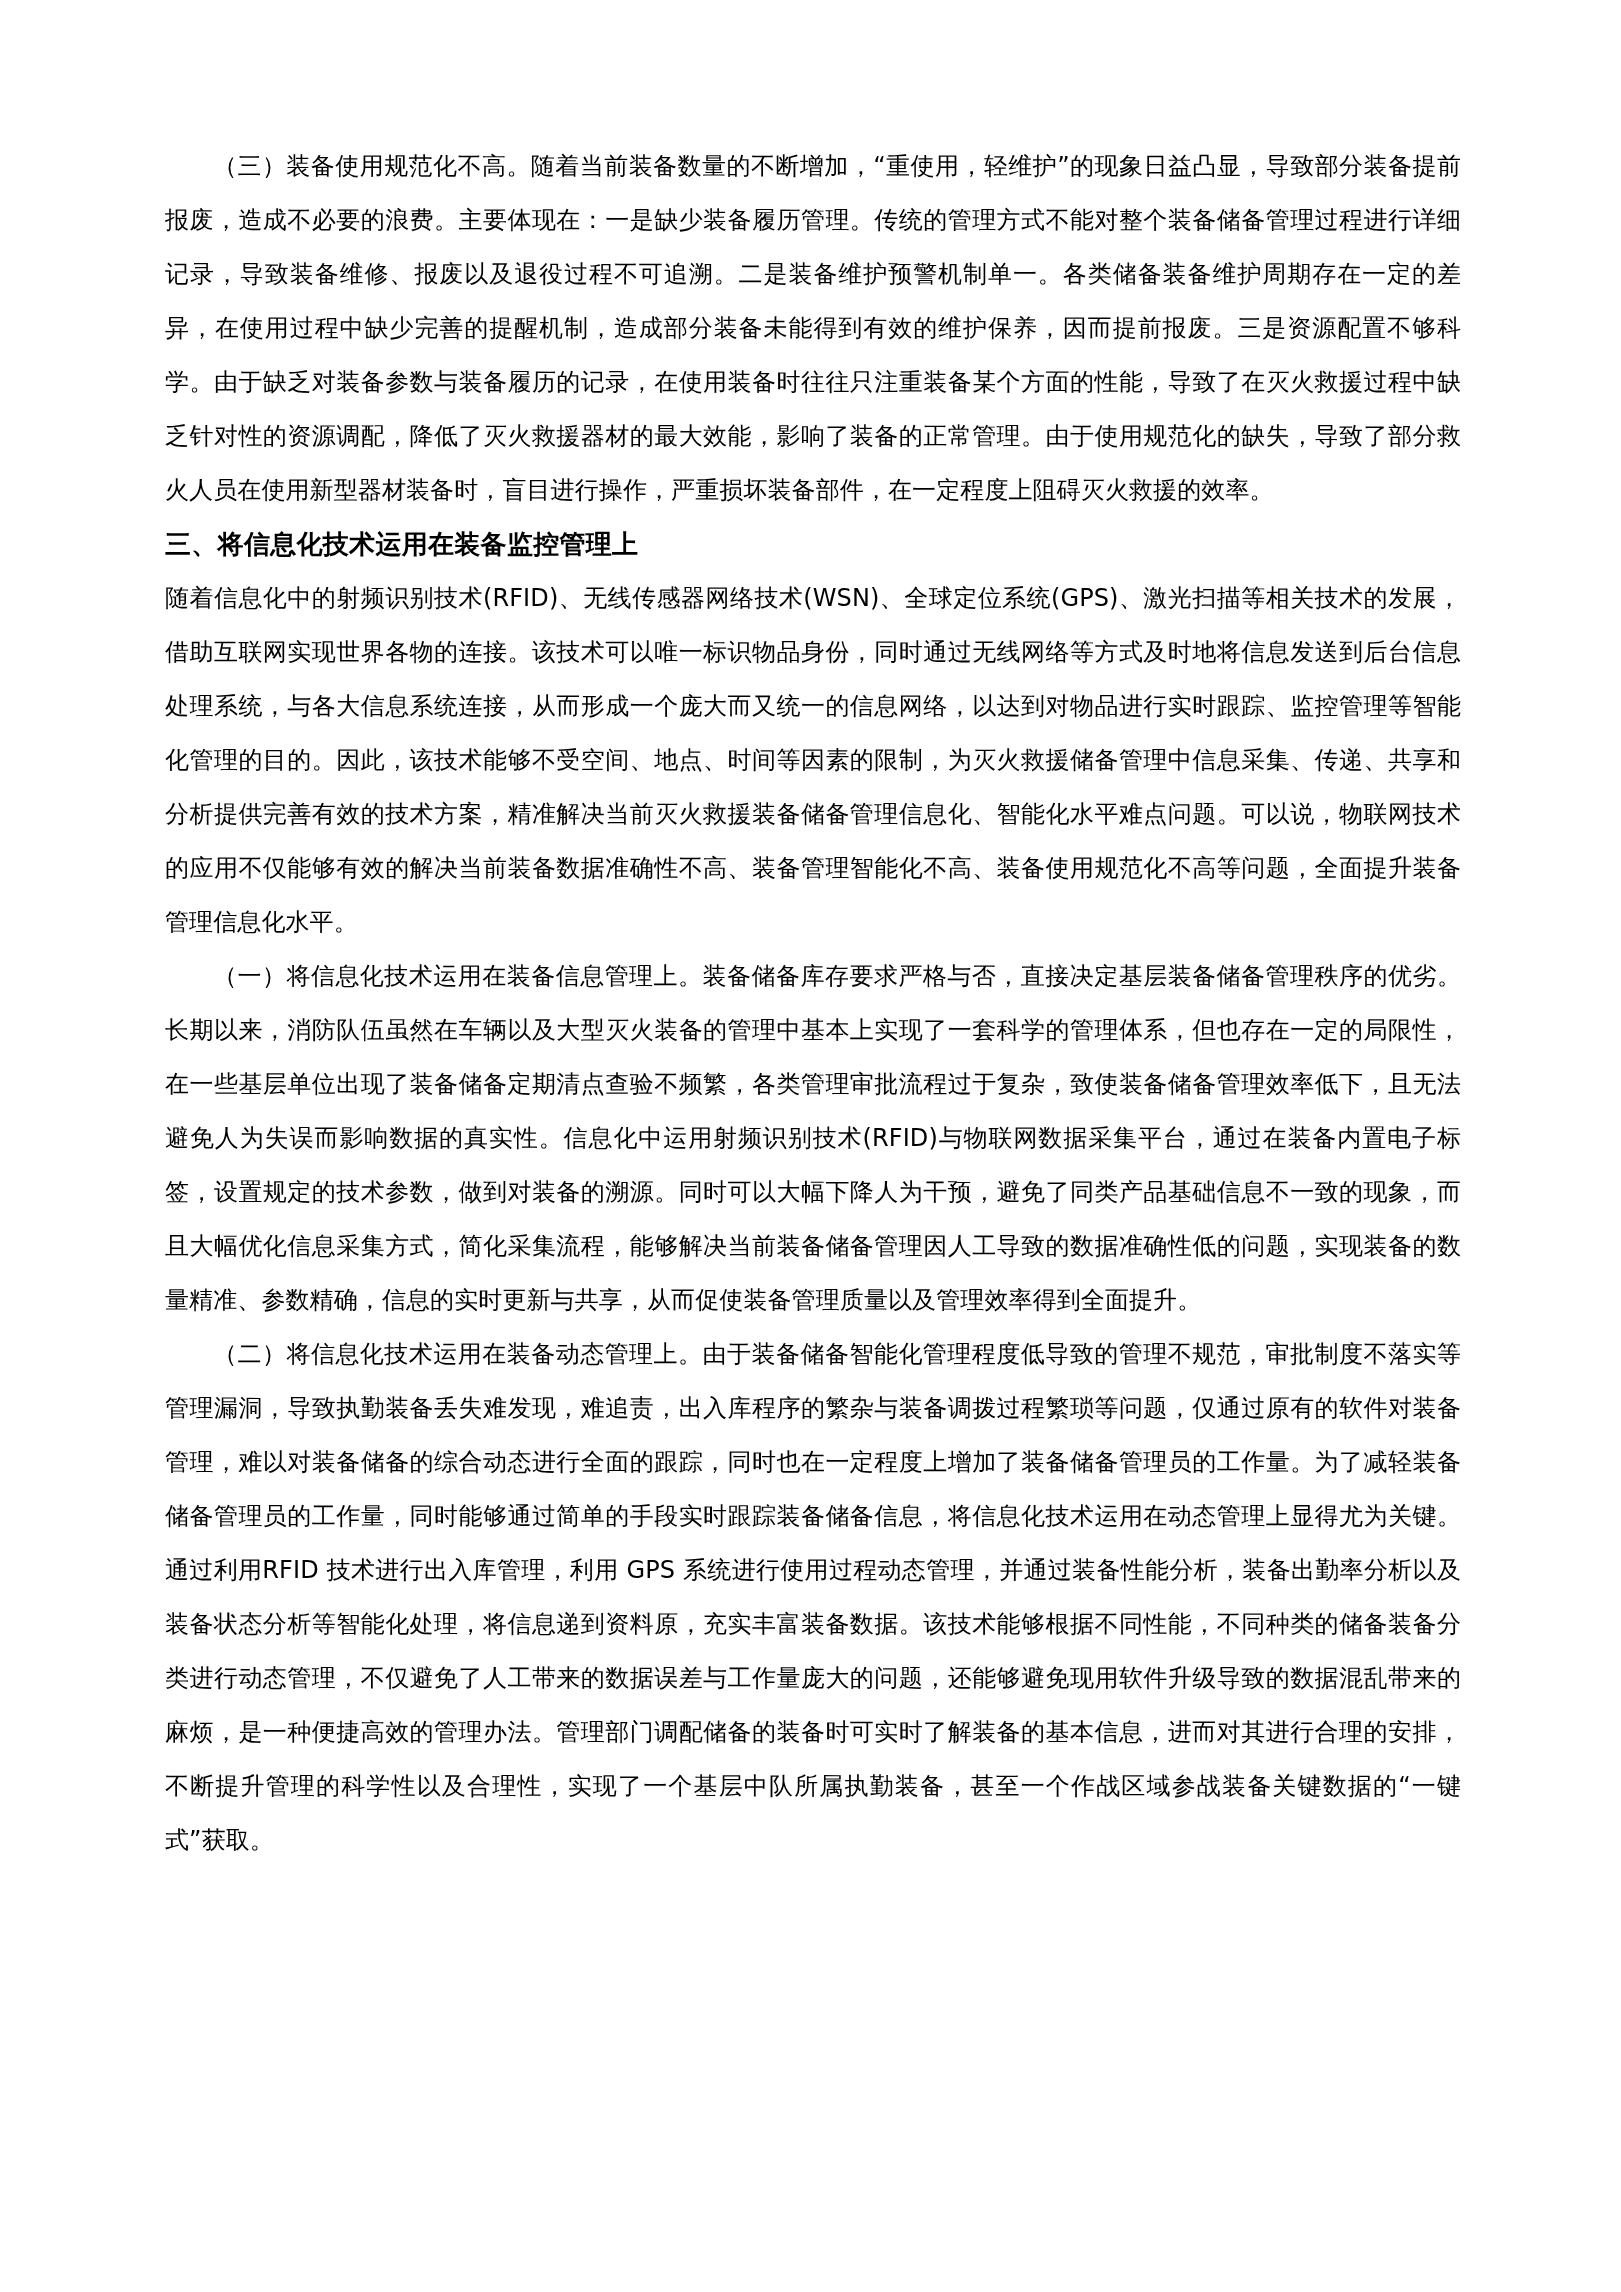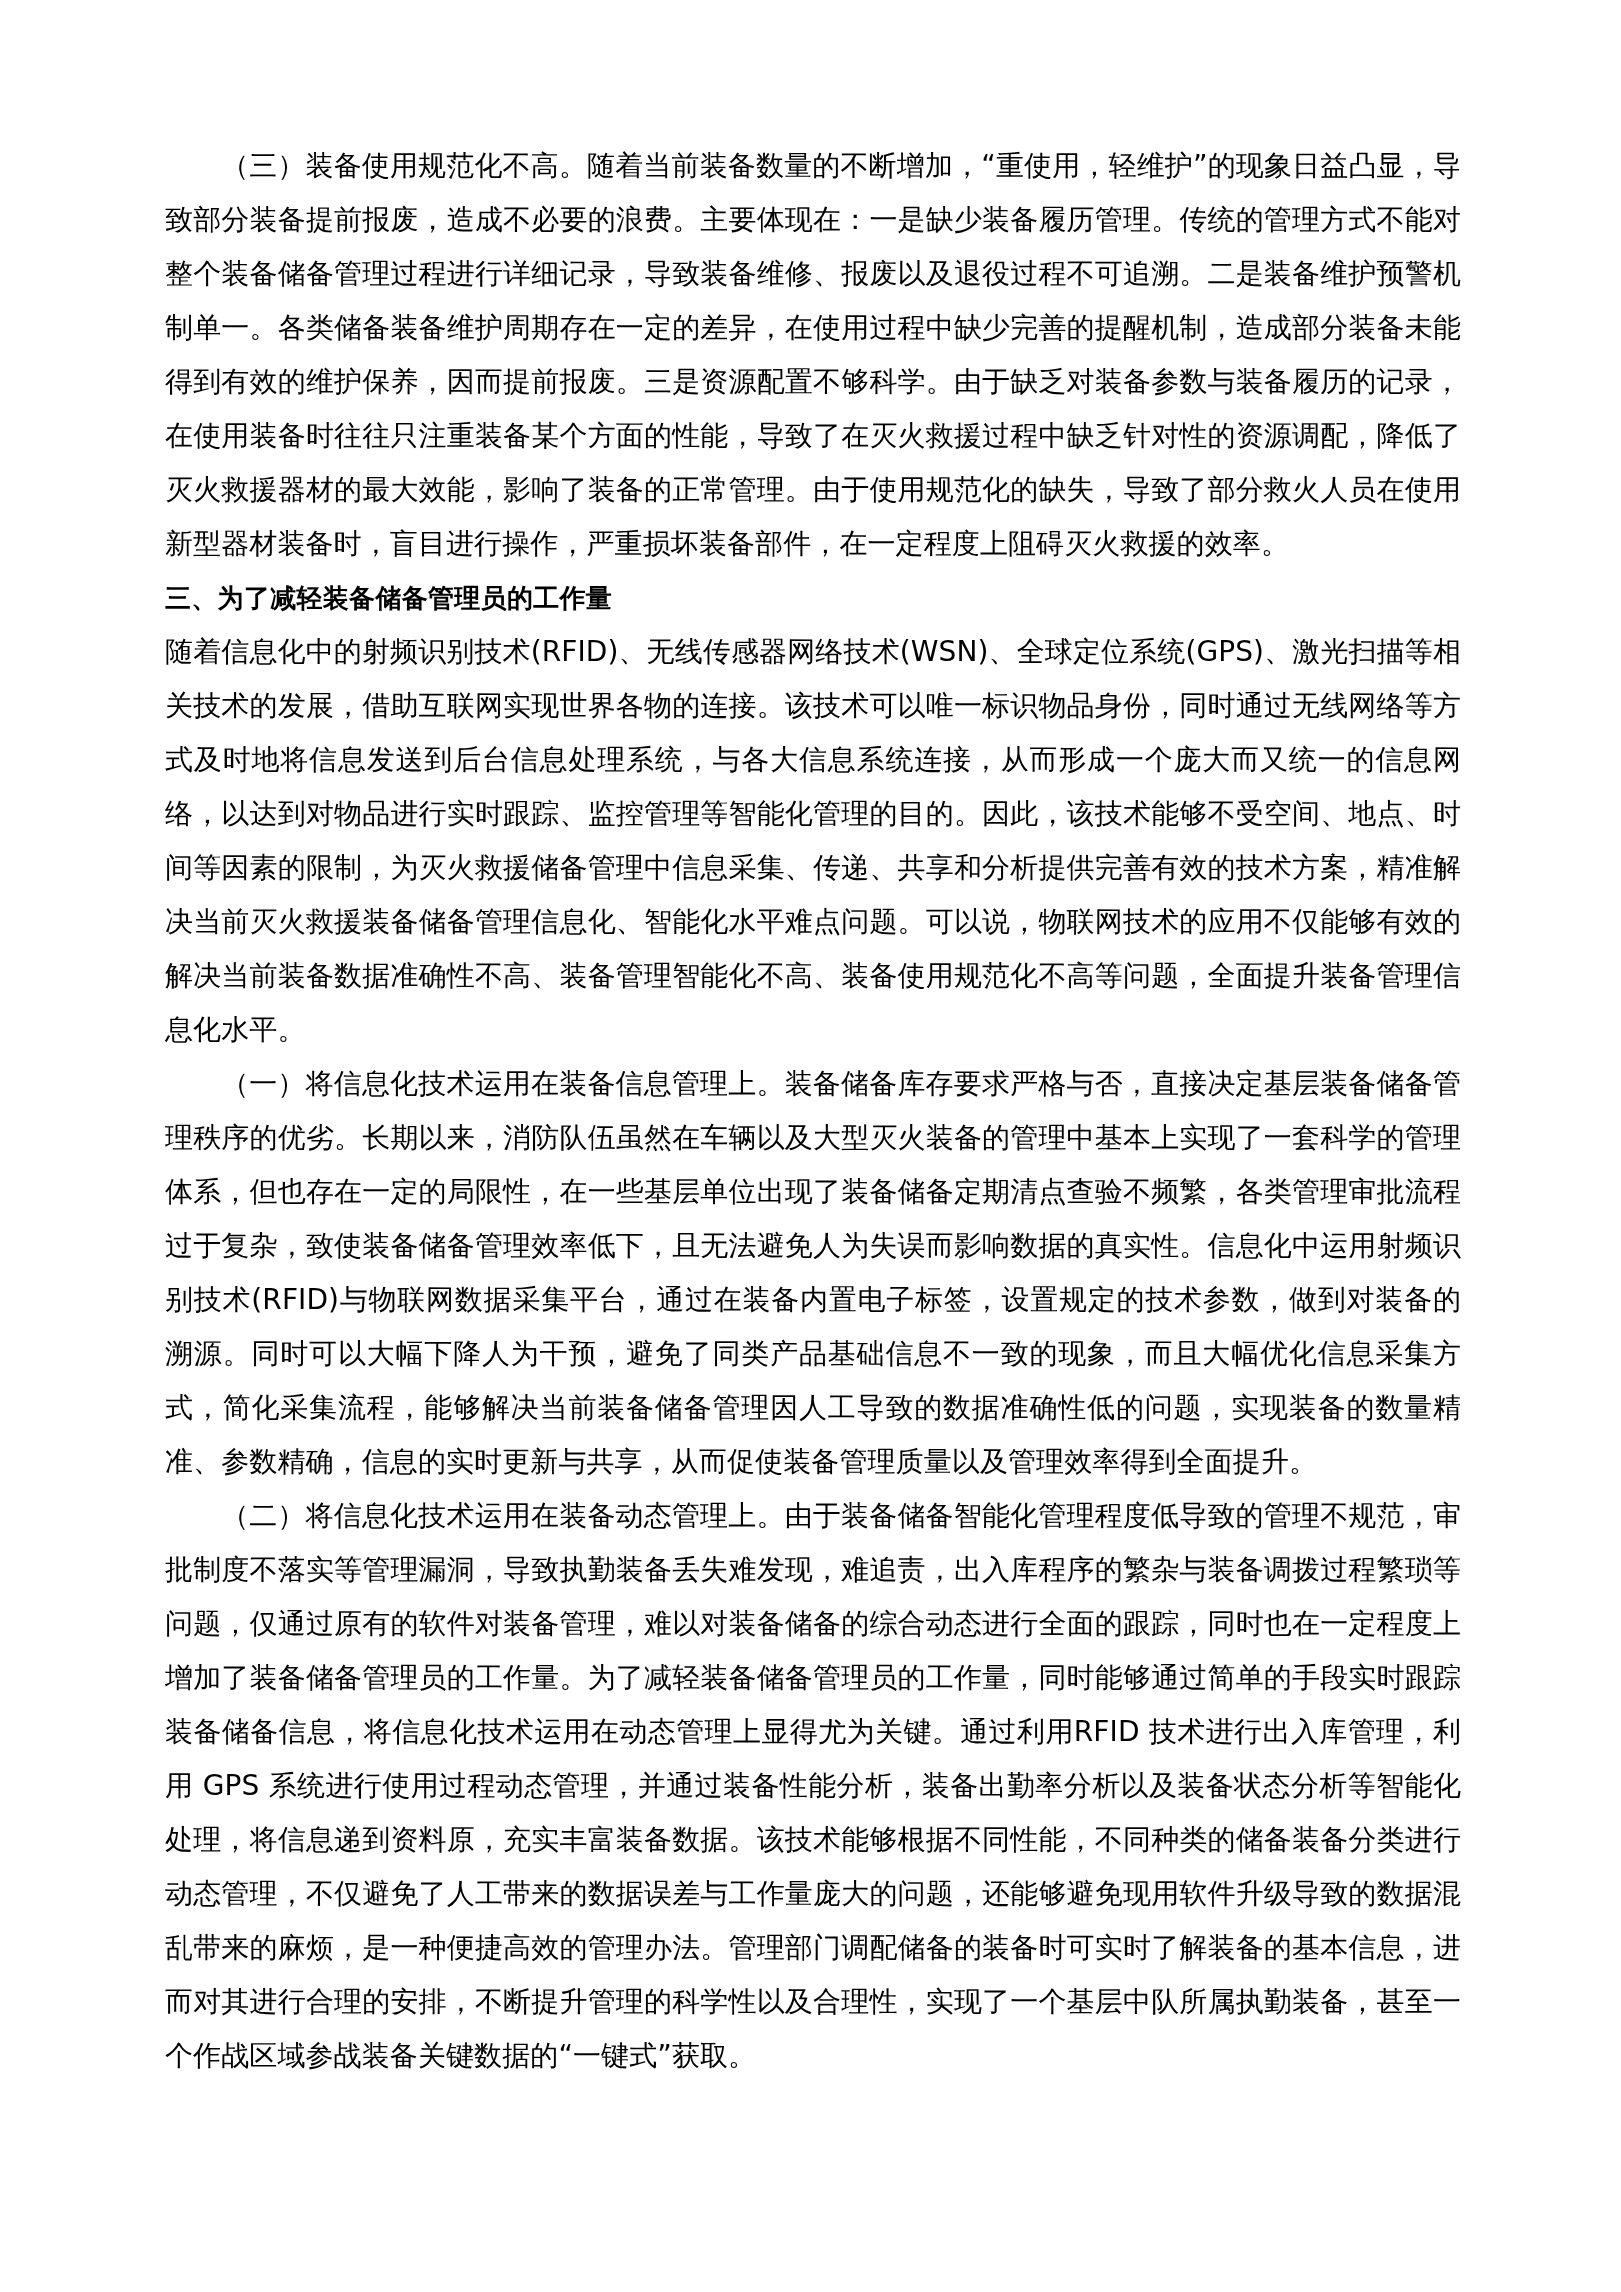--- a/index.html
+++ b/index.html
@@ -20,21 +20,21 @@
     box-sizing: border-box;
     overflow: hidden;
   }
   .content {
     position: absolute;
     left: 165px;
     top: 139px;
     width: 1296px;
   }
   .para {
-    font-size: 28px;
+    font-size: 24px;
     line-height: 54px;
     text-align: justify;
     text-justify: inter-ideograph;
     letter-spacing: 0.1px;
     margin: 0;
     white-space: pre-wrap;
     word-break: break-all;
   }
   .para.indent {
     text-indent: 2em;
@@ -49,21 +49,21 @@
   }
 </style>
 </head>
 <body>
 
 <div class="page">
   <div class="content">
 
     <p class="para indent">（三）装备使用规范化不高。随着当前装备数量的不断增加，“重使用，轻维护”的现象日益凸显，导致部分装备提前报废，造成不必要的浪费。主要体现在：一是缺少装备履历管理。传统的管理方式不能对整个装备储备管理过程进行详细记录，导致装备维修、报废以及退役过程不可追溯。二是装备维护预警机制单一。各类储备装备维护周期存在一定的差异，在使用过程中缺少完善的提醒机制，造成部分装备未能得到有效的维护保养，因而提前报废。三是资源配置不够科学。由于缺乏对装备参数与装备履历的记录，在使用装备时往往只注重装备某个方面的性能，导致了在灭火救援过程中缺乏针对性的资源调配，降低了灭火救援器材的最大效能，影响了装备的正常管理。由于使用规范化的缺失，导致了部分救火人员在使用新型器材装备时，盲目进行操作，严重损坏装备部件，在一定程度上阻碍灭火救援的效率。</p>
 
-    <h3 class="heading">三、为了减轻装备储备管理员的工作量</h3>
+    <h3 class="heading">三、将信息化技术运用在装备监控管理上</h3>
 
     <p class="para">随着信息化中的射频识别技术(RFID)、无线传感器网络技术(WSN)、全球定位系统(GPS)、激光扫描等相关技术的发展，借助互联网实现世界各物的连接。该技术可以唯一标识物品身份，同时通过无线网络等方式及时地将信息发送到后台信息处理系统，与各大信息系统连接，从而形成一个庞大而又统一的信息网络，以达到对物品进行实时跟踪、监控管理等智能化管理的目的。因此，该技术能够不受空间、地点、时间等因素的限制，为灭火救援储备管理中信息采集、传递、共享和分析提供完善有效的技术方案，精准解决当前灭火救援装备储备管理信息化、智能化水平难点问题。可以说，物联网技术的应用不仅能够有效的解决当前装备数据准确性不高、装备管理智能化不高、装备使用规范化不高等问题，全面提升装备管理信息化水平。</p>
 
     <p class="para indent">（一）将信息化技术运用在装备信息管理上。装备储备库存要求严格与否，直接决定基层装备储备管理秩序的优劣。长期以来，消防队伍虽然在车辆以及大型灭火装备的管理中基本上实现了一套科学的管理体系，但也存在一定的局限性，在一些基层单位出现了装备储备定期清点查验不频繁，各类管理审批流程过于复杂，致使装备储备管理效率低下，且无法避免人为失误而影响数据的真实性。信息化中运用射频识别技术(RFID)与物联网数据采集平台，通过在装备内置电子标签，设置规定的技术参数，做到对装备的溯源。同时可以大幅下降人为干预，避免了同类产品基础信息不一致的现象，而且大幅优化信息采集方式，简化采集流程，能够解决当前装备储备管理因人工导致的数据准确性低的问题，实现装备的数量精准、参数精确，信息的实时更新与共享，从而促使装备管理质量以及管理效率得到全面提升。</p>
 
     <p class="para indent">（二）将信息化技术运用在装备动态管理上。由于装备储备智能化管理程度低导致的管理不规范，审批制度不落实等管理漏洞，导致执勤装备丢失难发现，难追责，出入库程序的繁杂与装备调拨过程繁琐等问题，仅通过原有的软件对装备管理，难以对装备储备的综合动态进行全面的跟踪，同时也在一定程度上增加了装备储备管理员的工作量。为了减轻装备储备管理员的工作量，同时能够通过简单的手段实时跟踪装备储备信息，将信息化技术运用在动态管理上显得尤为关键。通过利用RFID 技术进行出入库管理，利用 GPS 系统进行使用过程动态管理，并通过装备性能分析，装备出勤率分析以及装备状态分析等智能化处理，将信息递到资料原，充实丰富装备数据。该技术能够根据不同性能，不同种类的储备装备分类进行动态管理，不仅避免了人工带来的数据误差与工作量庞大的问题，还能够避免现用软件升级导致的数据混乱带来的麻烦，是一种便捷高效的管理办法。管理部门调配储备的装备时可实时了解装备的基本信息，进而对其进行合理的安排，不断提升管理的科学性以及合理性，实现了一个基层中队所属执勤装备，甚至一个作战区域参战装备关键数据的“一键式”获取。</p>
 
 
   </div>
 </div>

